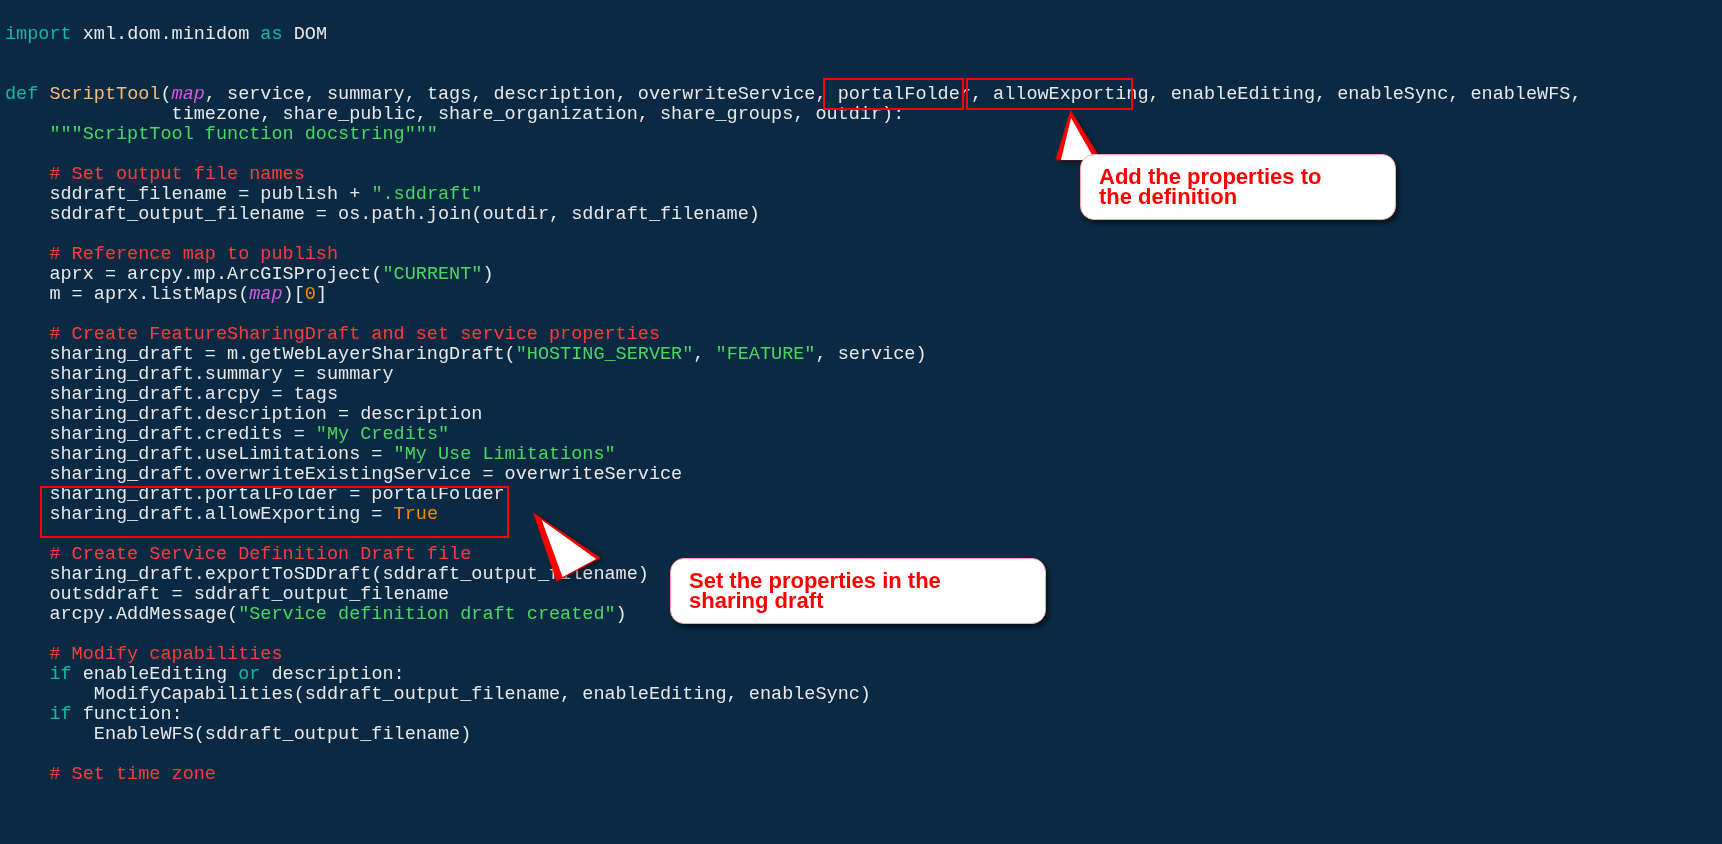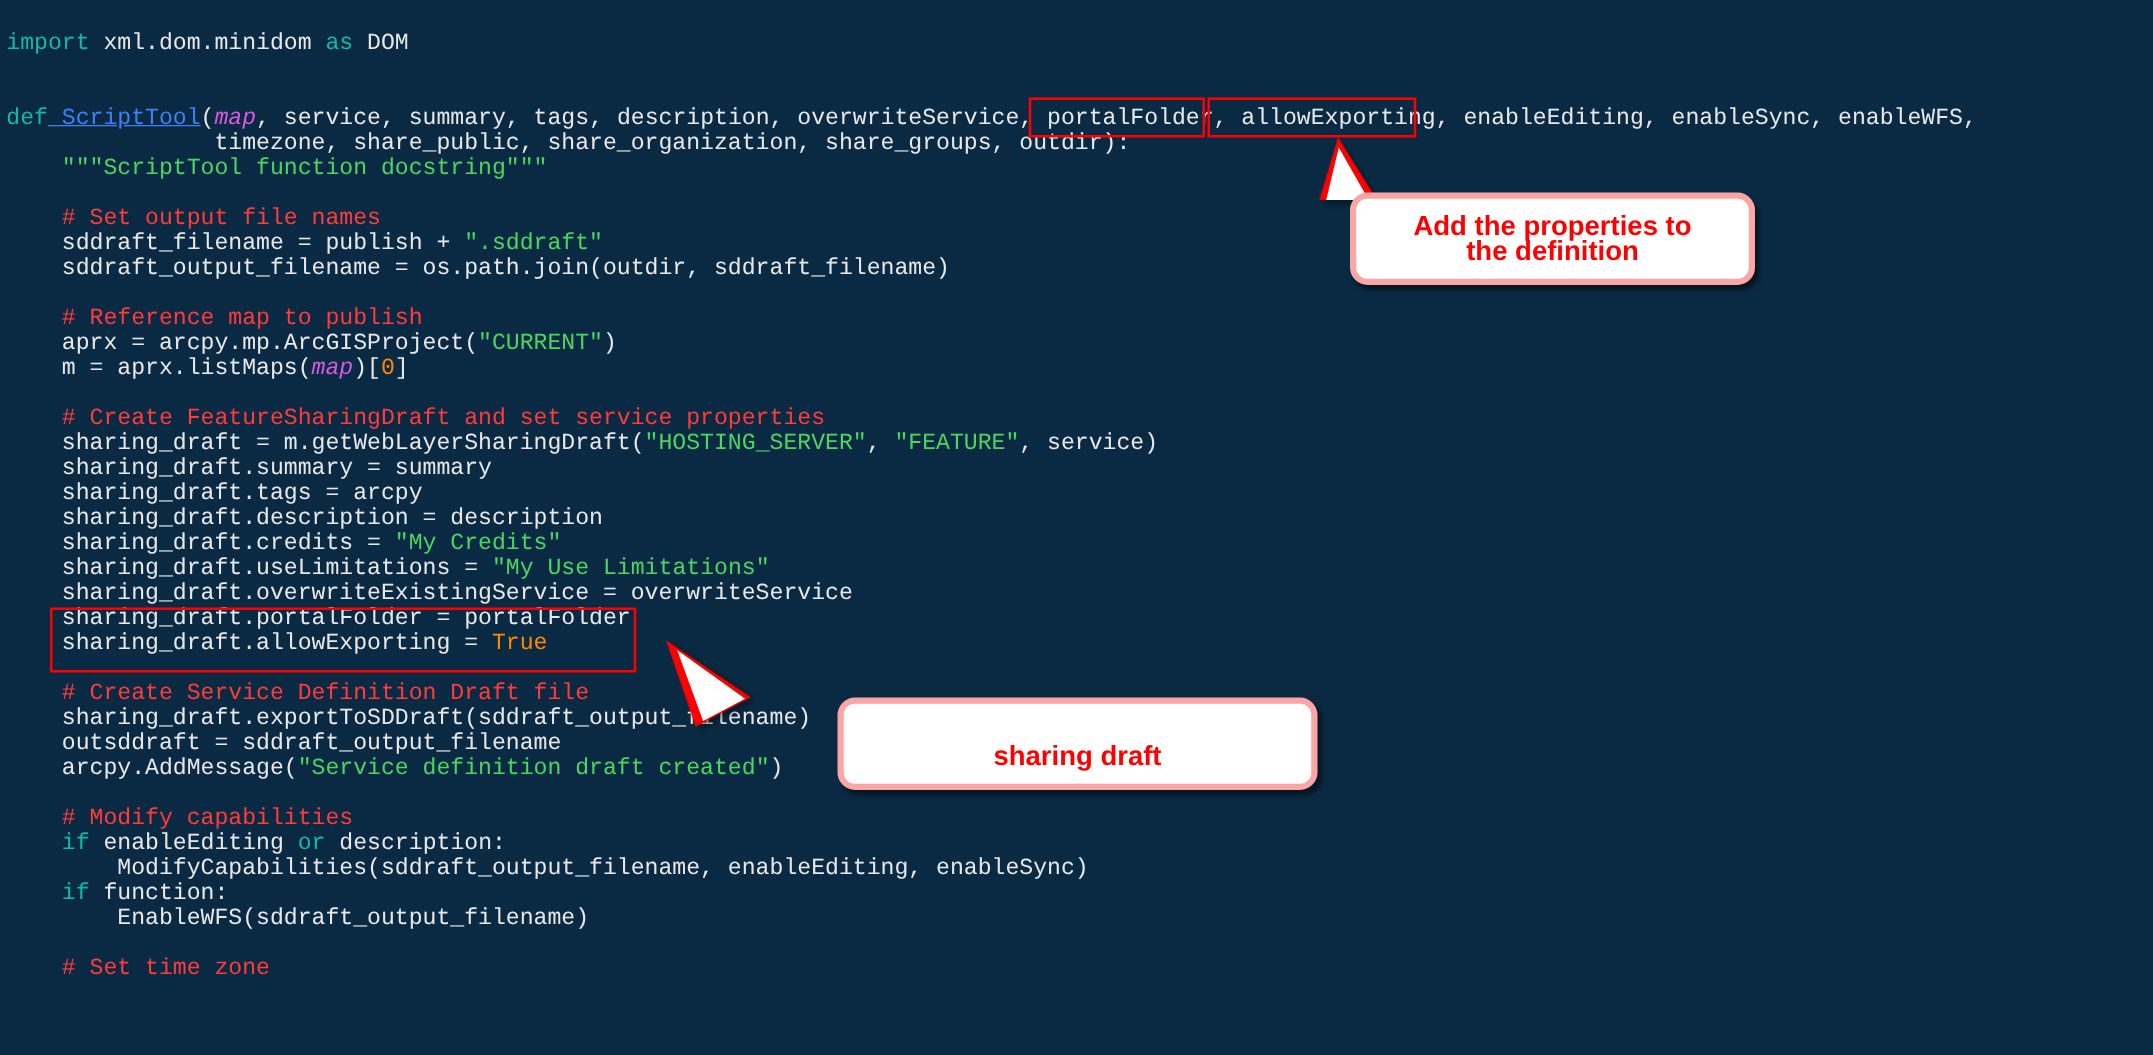--- a/index.html
+++ b/index.html
@@ -15,21 +15,21 @@
     overflow: hidden;
     position: relative;
     white-space: pre;
   }
   .code {
     position: absolute;
     left: 5px;
     top: 5px;
   }
   .kw { color: #14b8a6; }       
-  .fn { color: #3b82f6; text-decoration: underline; }       
+  .fn { color: #fdba74; }       
   .str { color: #4bd661; }      
   .bi  { color: #d65adf; font-style: italic; }      
   .cm  { color: #ff3b3b; }      
   .num, .cons { color: #ff8800; }
   .plain { color: #e8e8e8; }
 
   
   .hi-box {
     position: absolute;
     border: 2px solid #ff0000;
@@ -37,27 +37,26 @@
     pointer-events: none;
   }
   #box-portalFolder { left: 823px; top: 58px; width: 137px; height: 28px; }
   #box-allowExporting { left: 966px; top: 58px; width: 163px; height: 28px; }
   #box-shareprops     { left: 40px;  top: 466px; width: 465px; height: 48px; }
 
   
   .callout {
     position: absolute;
     background: #ffffff;
-    border: 5px solid #fca5a5;
+    border: 1px solid #fca5a5;
     border-radius: 14px;
     color: #ff0000;
     font-family: Arial, Helvetica, sans-serif;
     font-size: 22px;
     font-weight: bold;
-    text-align: center;
     padding: 12px 18px;
     box-shadow: 3px 4px 4px rgba(0,0,0,0.5);
     white-space: normal;
   }
   #callout-top {
     left: 1080px; top: 134px; width: 278px;
   }
   #callout-bottom {
     left: 670px; top: 538px; width: 338px;
   }
@@ -114,21 +113,21 @@
 <span class="plain">    sddraft_filename = publish + </span><span class="str">".sddraft"</span>
 <span class="plain">    sddraft_output_filename = os.path.join(outdir, sddraft_filename)</span>
 
 <span class="cm">    # Reference map to publish</span>
 <span class="plain">    aprx = arcpy.mp.ArcGISProject(</span><span class="str">"CURRENT"</span><span class="plain">)</span>
 <span class="plain">    m = aprx.listMaps(</span><span class="bi">map</span><span class="plain">)[</span><span class="num">0</span><span class="plain">]</span>
 
 <span class="cm">    # Create FeatureSharingDraft and set service properties</span>
 <span class="plain">    sharing_draft = m.getWebLayerSharingDraft(</span><span class="str">"HOSTING_SERVER"</span><span class="plain">, </span><span class="str">"FEATURE"</span><span class="plain">, service)</span>
 <span class="plain">    sharing_draft.summary = summary</span>
-<span class="plain">    sharing_draft.tags = arcpy</span>
+<span class="plain">    sharing_draft.arcpy = tags</span>
 <span class="plain">    sharing_draft.description = description</span>
 <span class="plain">    sharing_draft.credits = </span><span class="str">"My Credits"</span>
 <span class="plain">    sharing_draft.useLimitations = </span><span class="str">"My Use Limitations"</span>
 <span class="plain">    sharing_draft.overwriteExistingService = overwriteService</span>
 <span class="plain">    sharing_draft.portalFolder = portalFolder</span>
 <span class="plain">    sharing_draft.allowExporting = </span><span class="cons">True</span>
 
 <span class="cm">    # Create Service Definition Draft file</span>
 <span class="plain">    sharing_draft.exportToSDDraft(sddraft_output_filename)</span>
 <span class="plain">    outsddraft = sddraft_output_filename</span>
@@ -152,18 +151,18 @@
 <div class="tail-top-inner"></div>
 <div class="tail-bot-outer"></div>
 <div class="tail-bot-inner"></div>
 
 
 <div id="callout-top" class="callout">
   <span>Add the properties to</span><br>
   <span>the definition</span>
 </div>
 <div id="callout-bottom" class="callout">
-  <br>
+  <span>Set the properties in the</span><br>
   <span>sharing draft</span>
 </div>
 
 
 
 
 </body></html>

